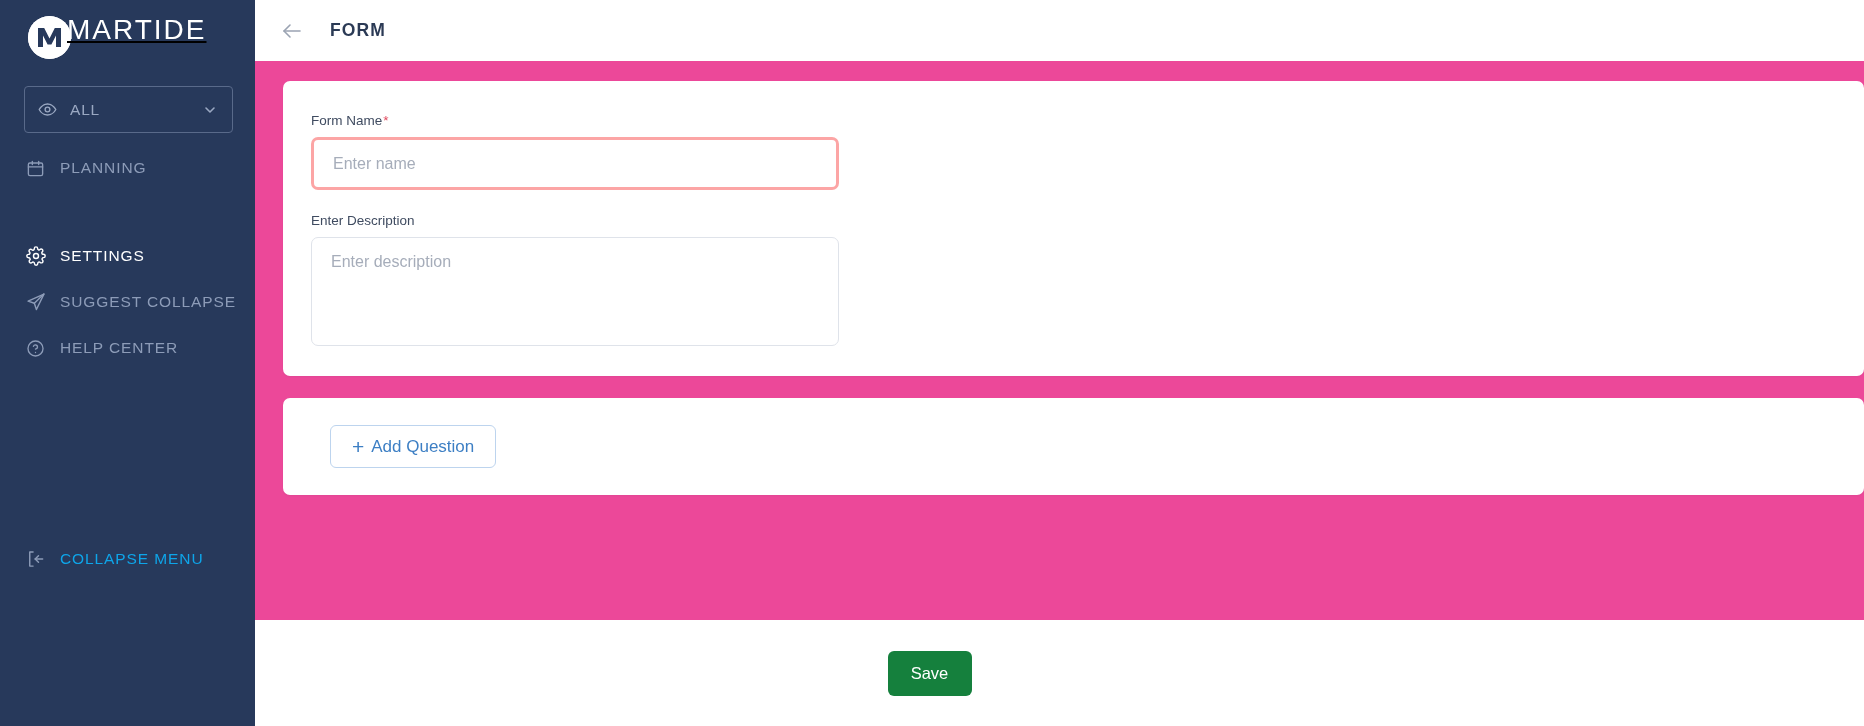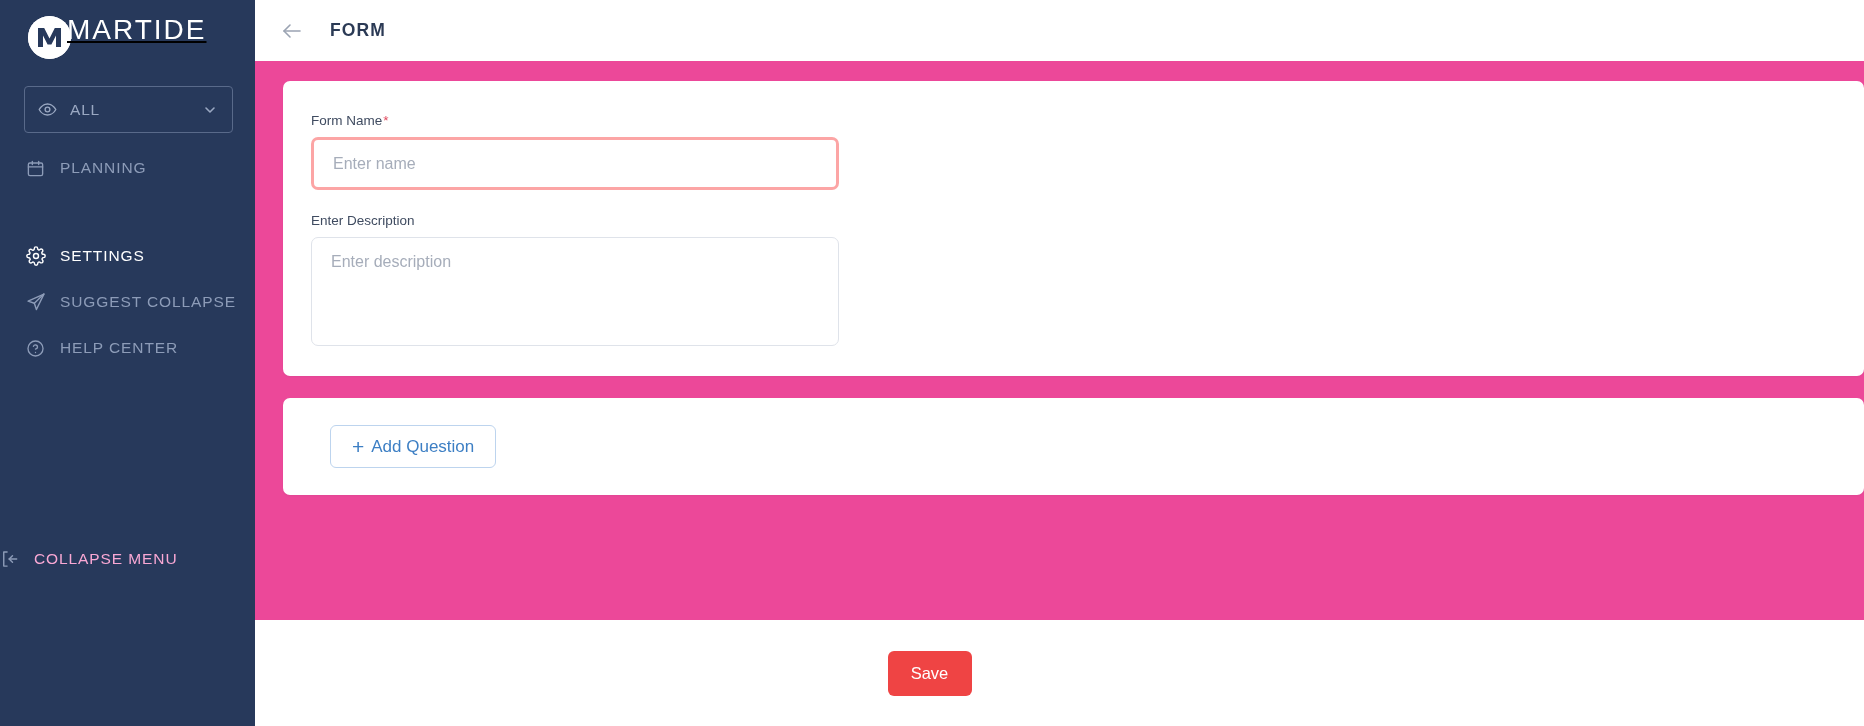--- a/index.html
+++ b/index.html
@@ -86,21 +86,22 @@
   .nav-item.gap-before { margin-top: 42px; }
   .nav-item.gap-big { margin-top: 42px; }
 
   .collapse-item {
     position: absolute;
     left: 0; bottom: 144px;
     width: 100%;
     display: flex;
     align-items: center;
     height: 46px;
-    color: #f9a8d4;
+    padding-left: 26px;
+    color: #0ea5e9;
   }
   .collapse-item .ico { width:22px; flex:0 0 22px; display:flex; align-items:center; }
   .collapse-item .txt {
     font-size: 15.5px; letter-spacing: 0.9px; margin-left: 12px; white-space: nowrap;
   }
 
   
   .main {
     flex: 1 1 auto;
     height: 726px;
@@ -195,21 +196,21 @@
   .footer {
     height: 106px;
     flex: 0 0 106px;
     background: #ffffff;
     display: flex;
     align-items: center;
     justify-content: center;
     padding-right: 260px;
   }
   .save-btn {
-    background: #ef4444;
+    background: #15803d;
     color: #ffffff;
     border: none;
     border-radius: 6px;
     width: 84px;
     height: 45px;
     font-size: 16.5px;
     font-family: "Liberation Sans", sans-serif;
     cursor: pointer;
   }
 </style>

